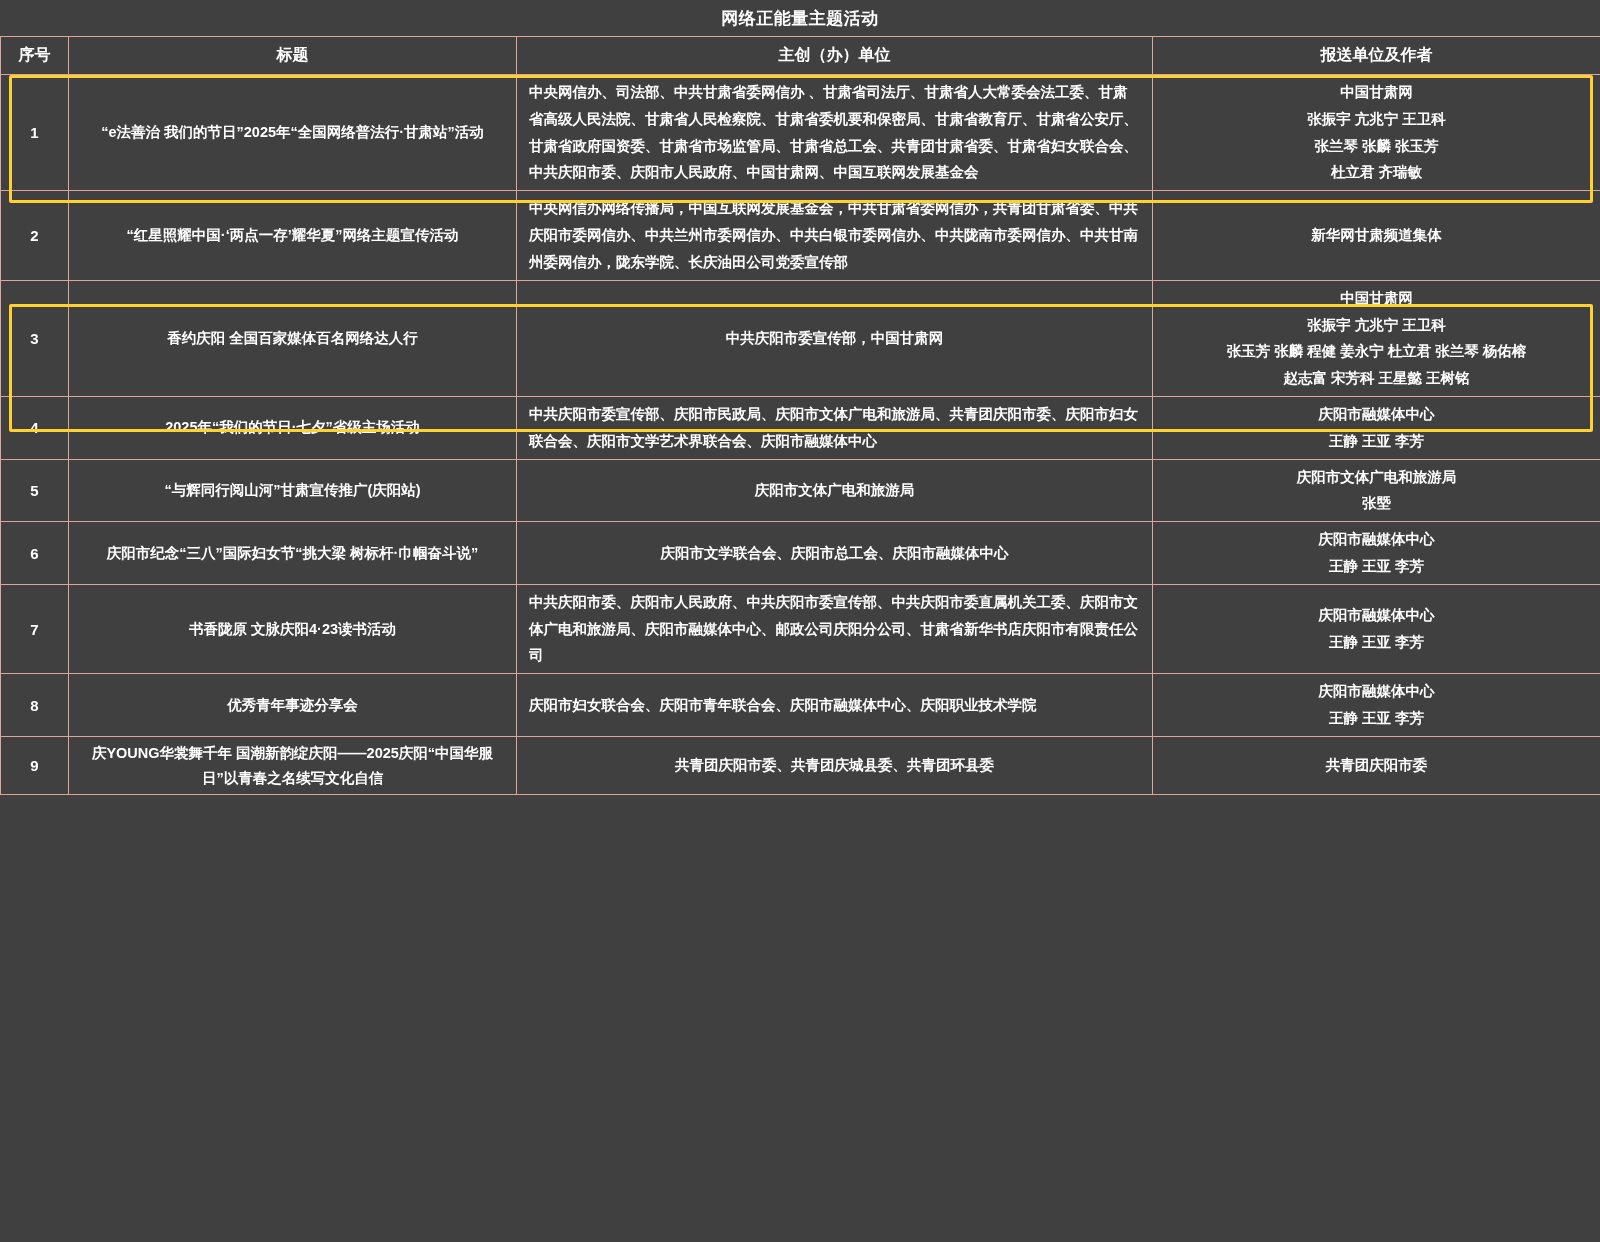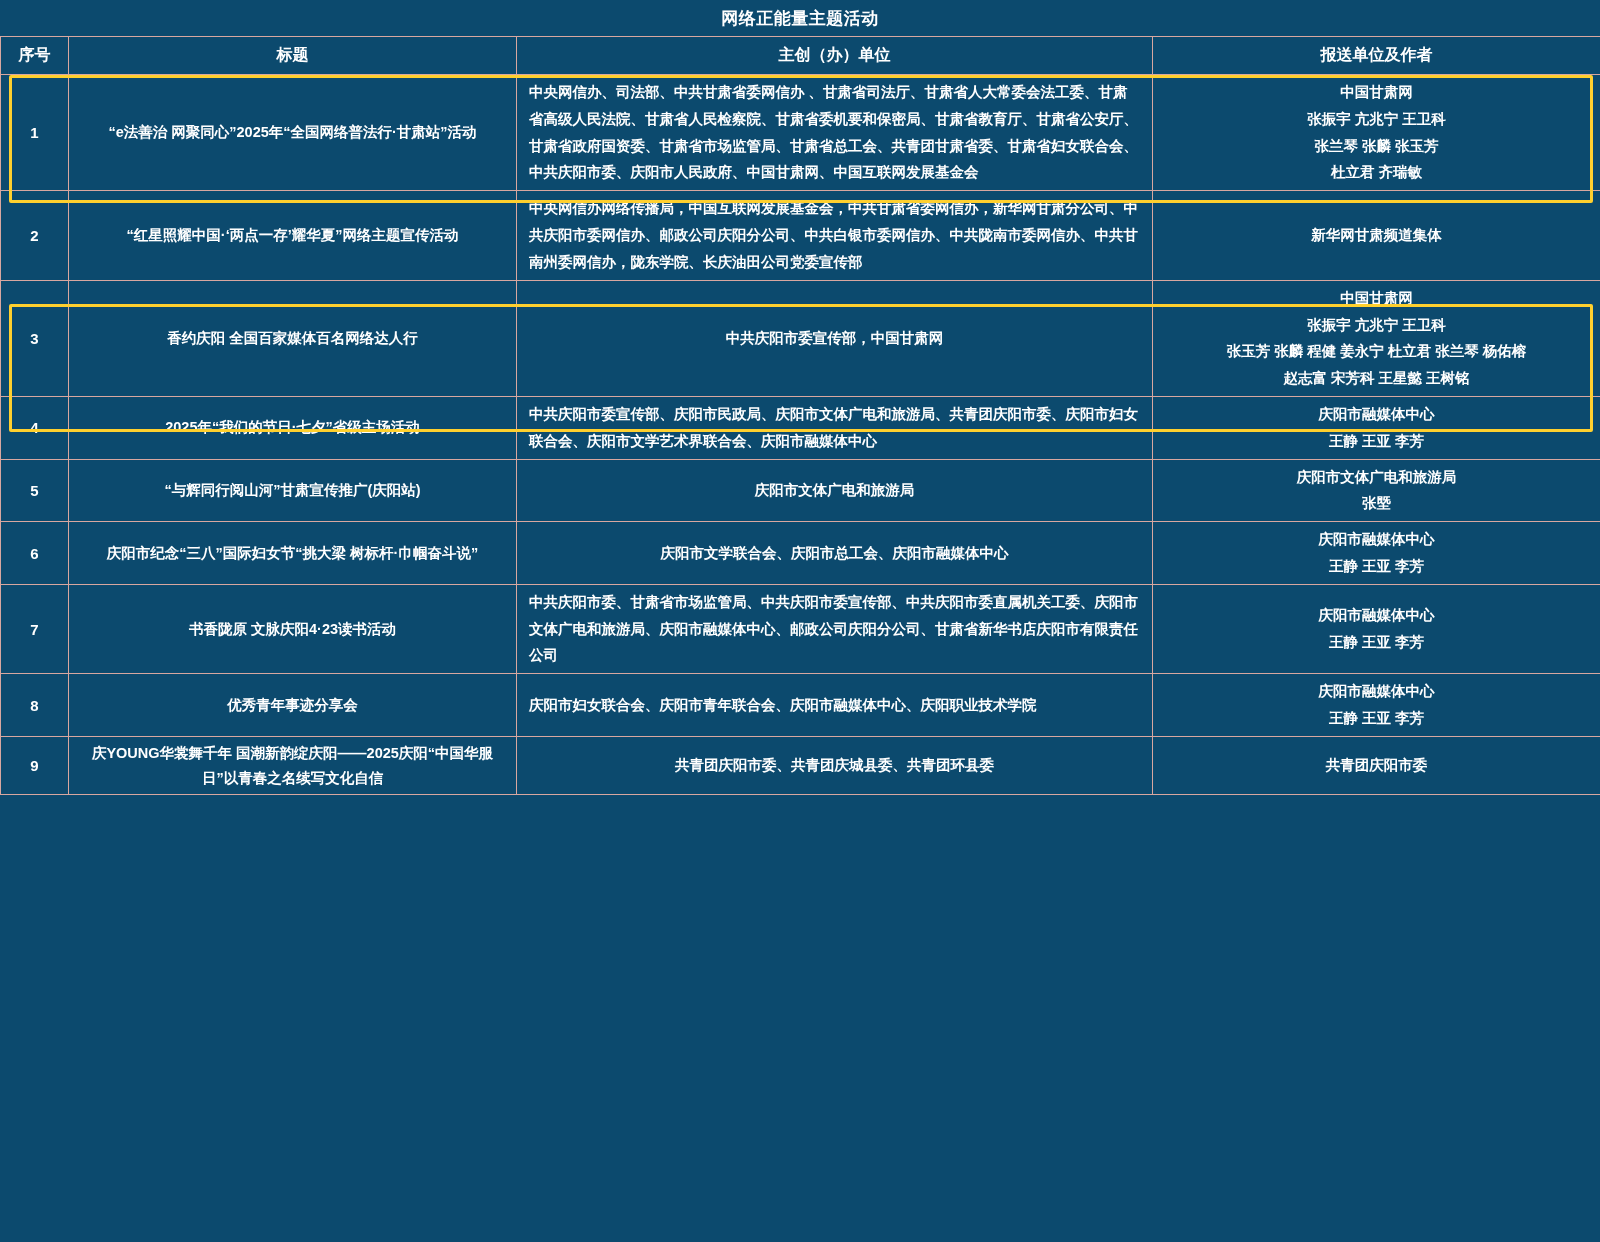--- a/index.html
+++ b/index.html
@@ -10,21 +10,21 @@
   body {
     width: 1600px;
     height: 1242px;
     font-family: "Liberation Sans", "DejaVu Sans", sans-serif;
     color: #ffffff;
     overflow: hidden;
   }
   .sheet {
     width: 1600px;
     height: 1242px;
-    background: #0c4a6e;
+    background: #404040;
     position: relative;
     box-sizing: border-box;
   }
   .title-bar {
     height: 36px;
     display: flex;
     align-items: center;
     justify-content: center;
     font-size: 17px;
     font-weight: bold;
@@ -111,33 +111,33 @@
       <tr>
         <th>序号</th>
         <th>标题</th>
         <th>主创（办）单位</th>
         <th>报送单位及作者</th>
       </tr>
     </thead>
     <tbody id="tbody">
         <tr>
           <td class="no">1</td>
-          <td class="title">“e法善治 网聚同心”2025年“全国网络普法行·甘肃站”活动</td>
+          <td class="title">“e法善治 我们的节日”2025年“全国网络普法行·甘肃站”活动</td>
           <td class="org">中央网信办、司法部、中共甘肃省委网信办 、甘肃省司法厅、甘肃省人大常委会法工委、甘肃省高级人民法院、甘肃省人民检察院、甘肃省委机要和保密局、甘肃省教育厅、甘肃省公安厅、甘肃省政府国资委、甘肃省市场监管局、甘肃省总工会、共青团甘肃省委、甘肃省妇女联合会、中共庆阳市委、庆阳市人民政府、中国甘肃网、中国互联网发展基金会</td>
           <td class="sub">
             <span class="sub-line">中国甘肃网</span>
             <span class="sub-line">张振宇 亢兆宁 王卫科</span>
             <span class="sub-line">张兰琴 张麟 张玉芳</span>
             <span class="sub-line">杜立君 齐瑞敏</span>
           </td>
         </tr>
         <tr>
           <td class="no">2</td>
           <td class="title">“红星照耀中国·‘两点一存’耀华夏”网络主题宣传活动</td>
-          <td class="org">中央网信办网络传播局，中国互联网发展基金会，中共甘肃省委网信办，新华网甘肃分公司、中共庆阳市委网信办、邮政公司庆阳分公司、中共白银市委网信办、中共陇南市委网信办、中共甘南州委网信办，陇东学院、长庆油田公司党委宣传部</td>
+          <td class="org">中央网信办网络传播局，中国互联网发展基金会，中共甘肃省委网信办，共青团甘肃省委、中共庆阳市委网信办、中共兰州市委网信办、中共白银市委网信办、中共陇南市委网信办、中共甘南州委网信办，陇东学院、长庆油田公司党委宣传部</td>
           <td class="sub">
             <span class="sub-line">新华网甘肃频道集体</span>
           </td>
         </tr>
         <tr>
           <td class="no">3</td>
           <td class="title">香约庆阳 全国百家媒体百名网络达人行</td>
           <td class="org center">中共庆阳市委宣传部，中国甘肃网</td>
           <td class="sub">
             <span class="sub-line">中国甘肃网</span>
@@ -169,21 +169,21 @@
           <td class="title">庆阳市纪念“三八”国际妇女节“挑大梁 树标杆·巾帼奋斗说”</td>
           <td class="org center">庆阳市文学联合会、庆阳市总工会、庆阳市融媒体中心</td>
           <td class="sub">
             <span class="sub-line">庆阳市融媒体中心</span>
             <span class="sub-line">王静 王亚 李芳</span>
           </td>
         </tr>
         <tr>
           <td class="no">7</td>
           <td class="title">书香陇原 文脉庆阳4·23读书活动</td>
-          <td class="org">中共庆阳市委、甘肃省市场监管局、中共庆阳市委宣传部、中共庆阳市委直属机关工委、庆阳市文体广电和旅游局、庆阳市融媒体中心、邮政公司庆阳分公司、甘肃省新华书店庆阳市有限责任公司</td>
+          <td class="org">中共庆阳市委、庆阳市人民政府、中共庆阳市委宣传部、中共庆阳市委直属机关工委、庆阳市文体广电和旅游局、庆阳市融媒体中心、邮政公司庆阳分公司、甘肃省新华书店庆阳市有限责任公司</td>
           <td class="sub">
             <span class="sub-line">庆阳市融媒体中心</span>
             <span class="sub-line">王静 王亚 李芳</span>
           </td>
         </tr>
         <tr>
           <td class="no">8</td>
           <td class="title">优秀青年事迹分享会</td>
           <td class="org">庆阳市妇女联合会、庆阳市青年联合会、庆阳市融媒体中心、庆阳职业技术学院</td>
           <td class="sub">

